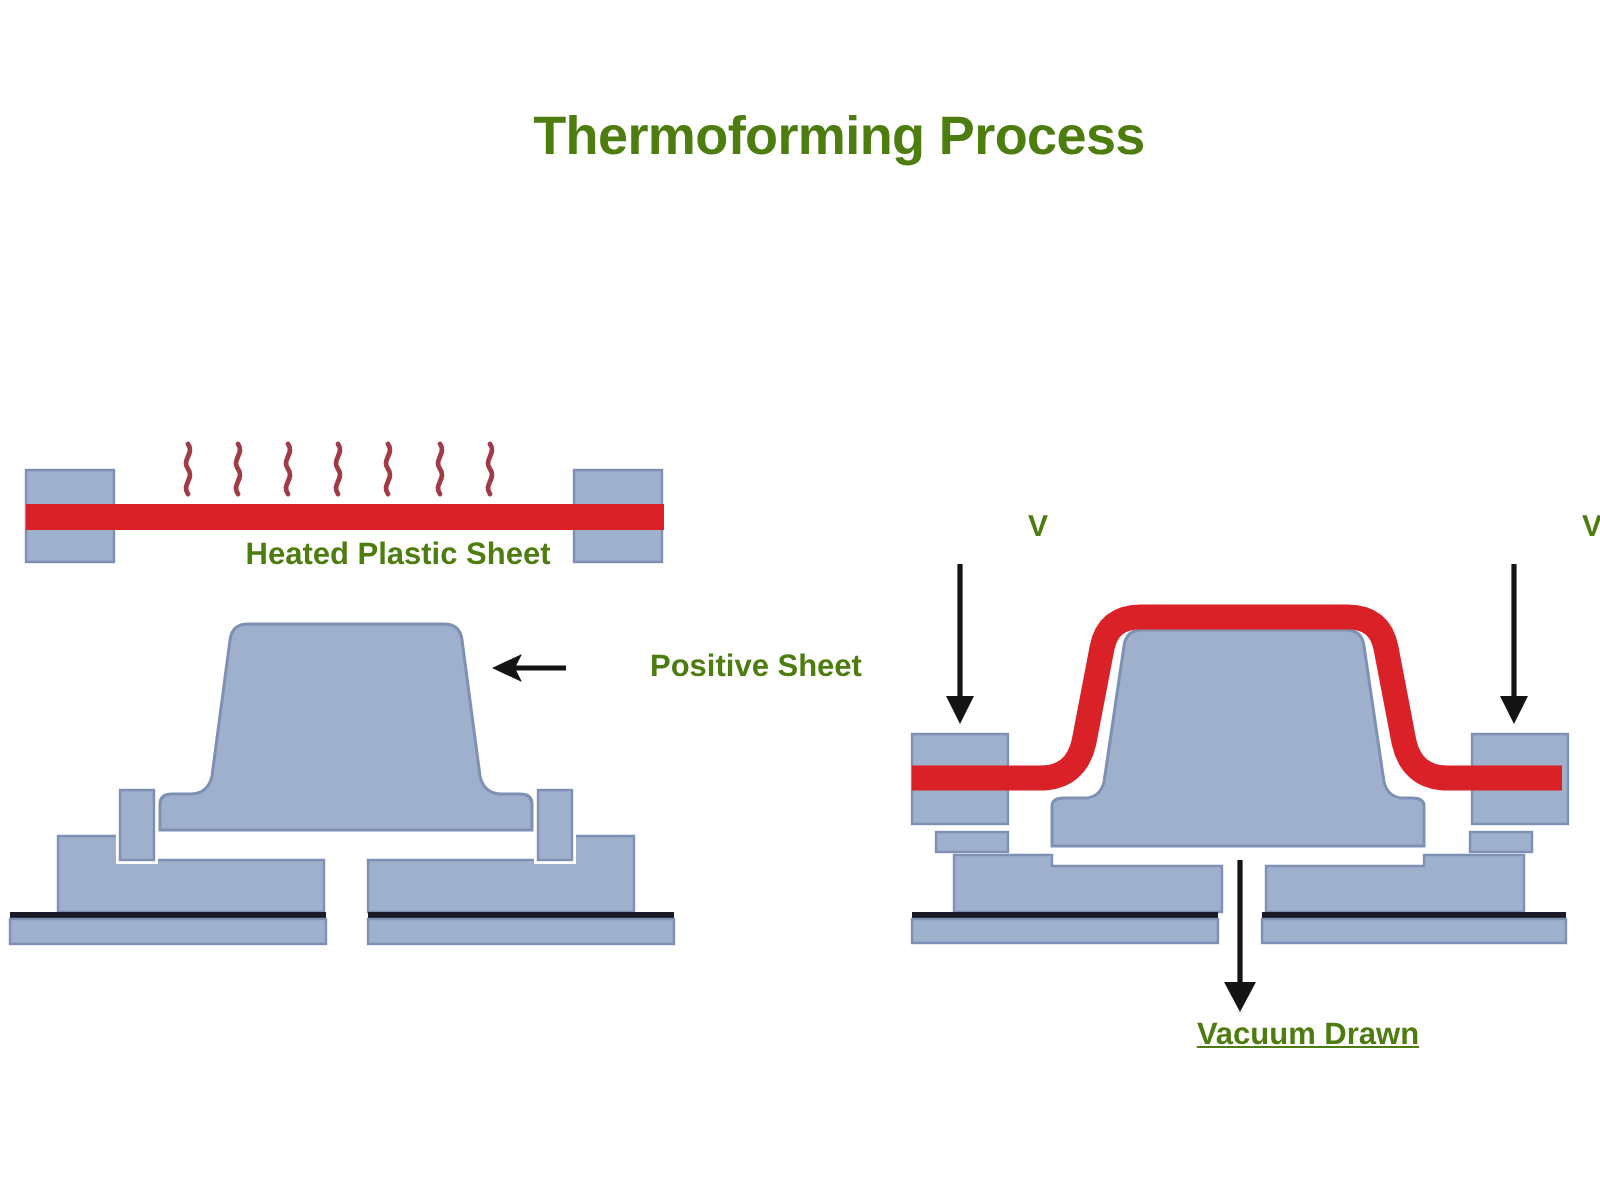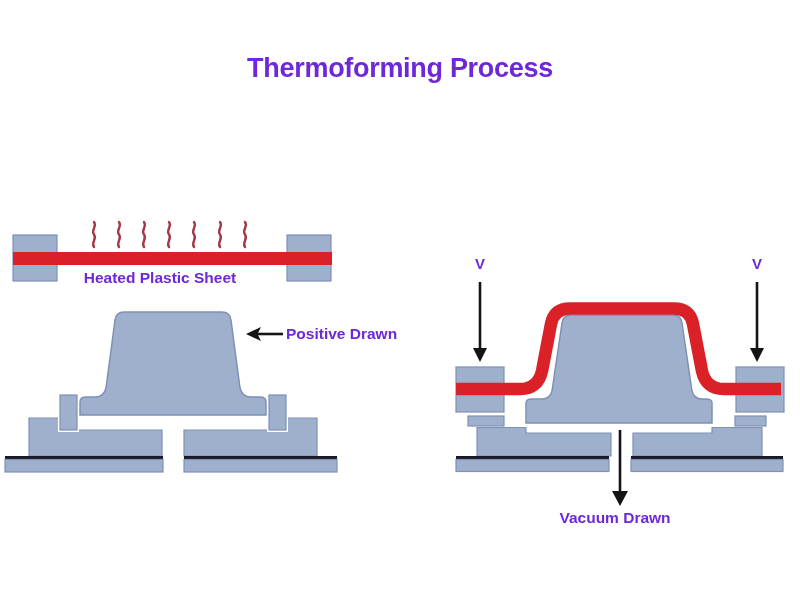--- a/index.html
+++ b/index.html
@@ -4,22 +4,23 @@
 <style>
   html,body{margin:0;padding:0;}
   body{
     width:800px;height:600px;background:#ffffff;position:relative;
     font-family:"Liberation Sans", sans-serif;color:#111;
     overflow:hidden;
   }
   #stage{position:absolute;left:0;top:0;width:800px;height:600px;}
   svg.diagram{position:absolute;left:0;top:0;}
   .label{
-    position:absolute;font-weight:700;color:#6d28d9;white-space:nowrap;
+    position:absolute;font-weight:700;color:#4d7c0f;white-space:nowrap;
     font-family:"Liberation Sans", sans-serif;
+    margin-left:39px;
   }
   .title{
     left:0;right:0;top:53px;text-align:center;
     font-size:27px;letter-spacing:-0.3px;
   }
   .centered{transform:translateX(-50%);}
   .small-label{font-size:15.5px;}
   .v-label{font-size:15px;}
 </style>
 </head>
@@ -105,20 +106,20 @@
         <line x1="620" y1="430" x2="620" y2="493" stroke-width="2.6" stroke="#141414"></line>
         <polygon points="612,491 628,491 620,506" fill="#141414"></polygon>
       </g>
     </g>
   </svg>
 
   <div class="label title">Thermoforming Process</div>
 
   <div class="label small-label centered" style="left:160px;top:269px;">Heated Plastic Sheet</div>
 
-  <div class="label small-label" style="left:286px;top:325px;">Positive Drawn</div>
+  <div class="label small-label" style="left:286px;top:325px;">Positive Sheet</div>
 
   <div class="label v-label centered" style="left:480px;top:255px;">V</div>
 
   <div class="label v-label centered" style="left:757px;top:255px;">V</div>
 
-  <div class="label small-label centered" style="left:615px;top:509px;">Vacuum Drawn</div>
+  <div class="label small-label centered" style="left:615px;top:509px;text-decoration:underline;">Vacuum Drawn</div>
 </div>
 
 </body></html>

